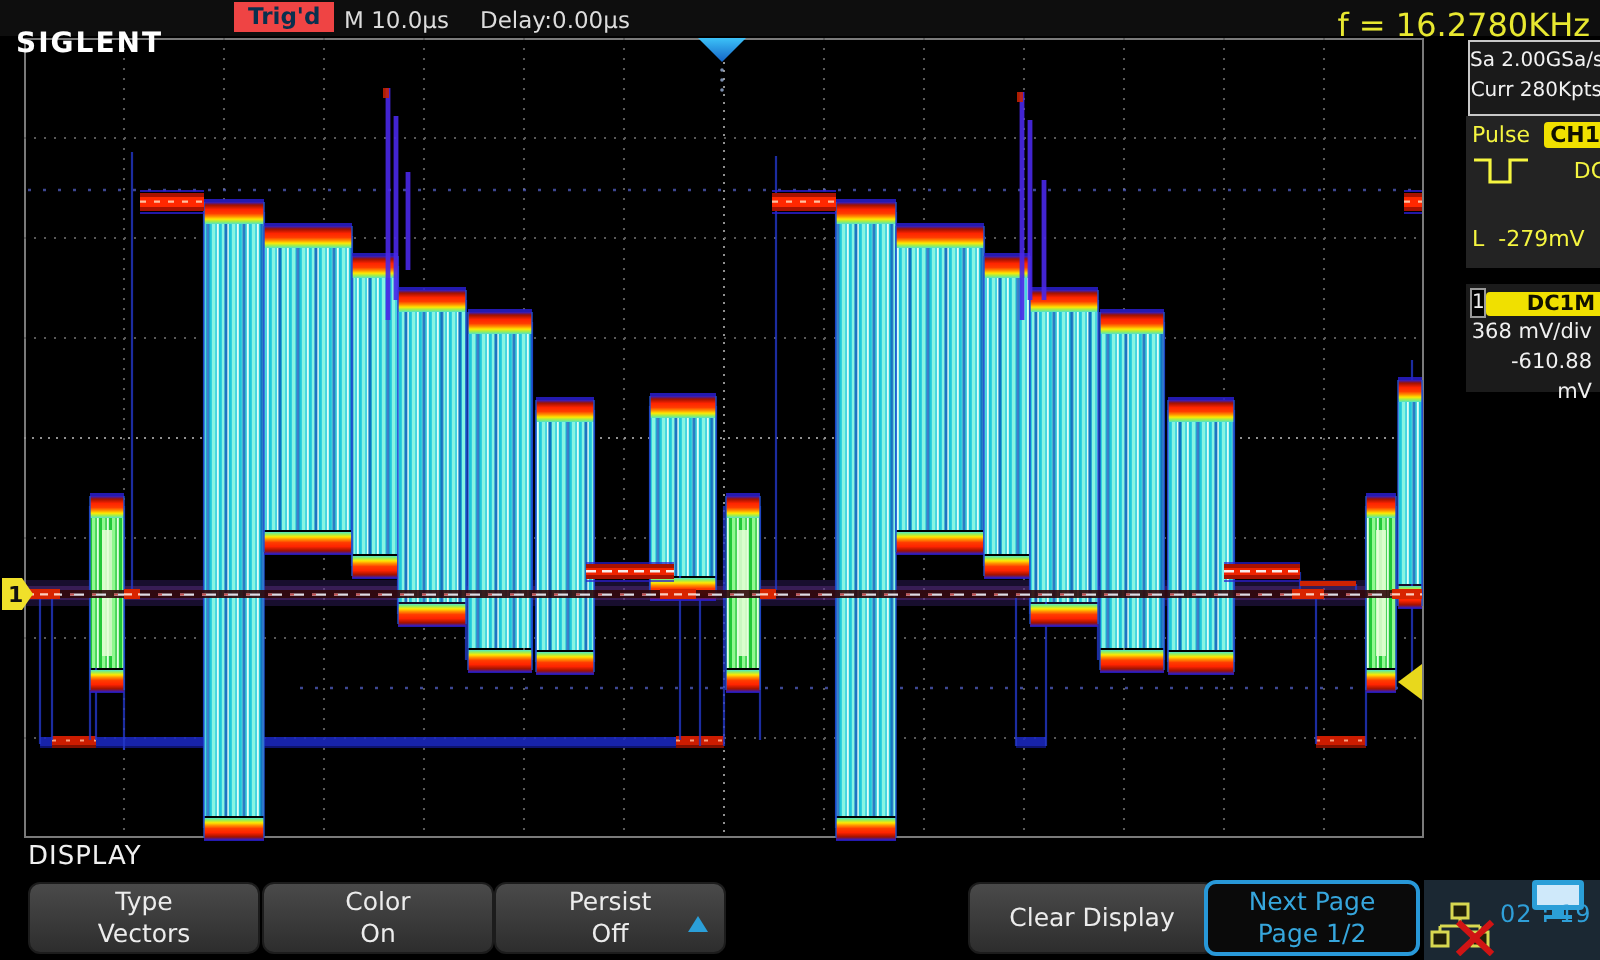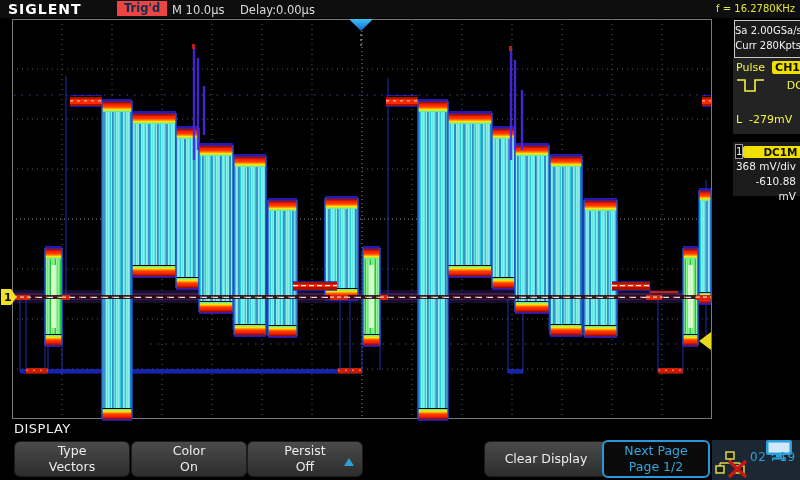--- a/index.html
+++ b/index.html
@@ -1,25 +1,25 @@
 <!DOCTYPE html>
 <html><head>
 <meta charset="utf-8">
 <style>
   html,body{margin:0;padding:0;background:#000;}
   .screen{position:relative;width:800px;height:480px;background:#000;overflow:hidden;
           font-family:"DejaVu Sans",sans-serif;color:#eee;}
   
   .topbar{position:absolute;left:0;top:0;width:800px;height:18px;background:#0e0e0e;z-index:5;}
-  .logo{position:absolute;left:8px;top:1px;font-size:14px;font-weight:bold;color:#fff;letter-spacing:1px;}
+  .logo{position:absolute;left:8px;top:14px;font-size:14px;font-weight:bold;color:#fff;letter-spacing:1px;}
   .trig-badge{position:absolute;left:117px;top:1px;height:15px;line-height:15px;padding:0 7px;
               background:#ef4444;color:#08304e;font-size:11.5px;font-weight:bold;}
   .tb-text{position:absolute;top:3px;font-size:11.5px;color:#dcdcdc;}
   .tb-m{left:172px;text-align:right;} .tb-delay{left:240px;}
-  .tb-freq{position:absolute;right:5px;top:3px;font-size:10px;color:#e8e830;}
+  .tb-freq{position:absolute;right:5px;top:3px;font-size:16px;color:#e8e830;}
   
   .sa-box{position:absolute;left:734px;top:20px;width:66px;height:34px;background:#1a1a1a;
           border:1px solid #c8c8c8;border-right:none;color:#f2f2f2;font-size:10px;
           text-align:right;padding:2px 2px 0 0;line-height:15px;white-space:pre;z-index:4;}
   .trig-box{position:absolute;left:733px;top:58px;width:73px;height:76px;background:#232323;
             color:#f5f540;font-size:11px;z-index:4;padding:3px 3px 0 3px;box-sizing:border-box;}
   .trig-row{display:flex;justify-content:space-between;align-items:center;margin-bottom:2px;}
   .ch1-badge{background:#f0e000;color:#101000;font-weight:bold;font-size:11px;padding:0 3px;border-radius:2px;}
   .trig-level{white-space:pre;margin-top:18px;}
   .ch-box{position:absolute;left:733px;top:142px;width:67px;height:54px;background:#1b1b1b;

